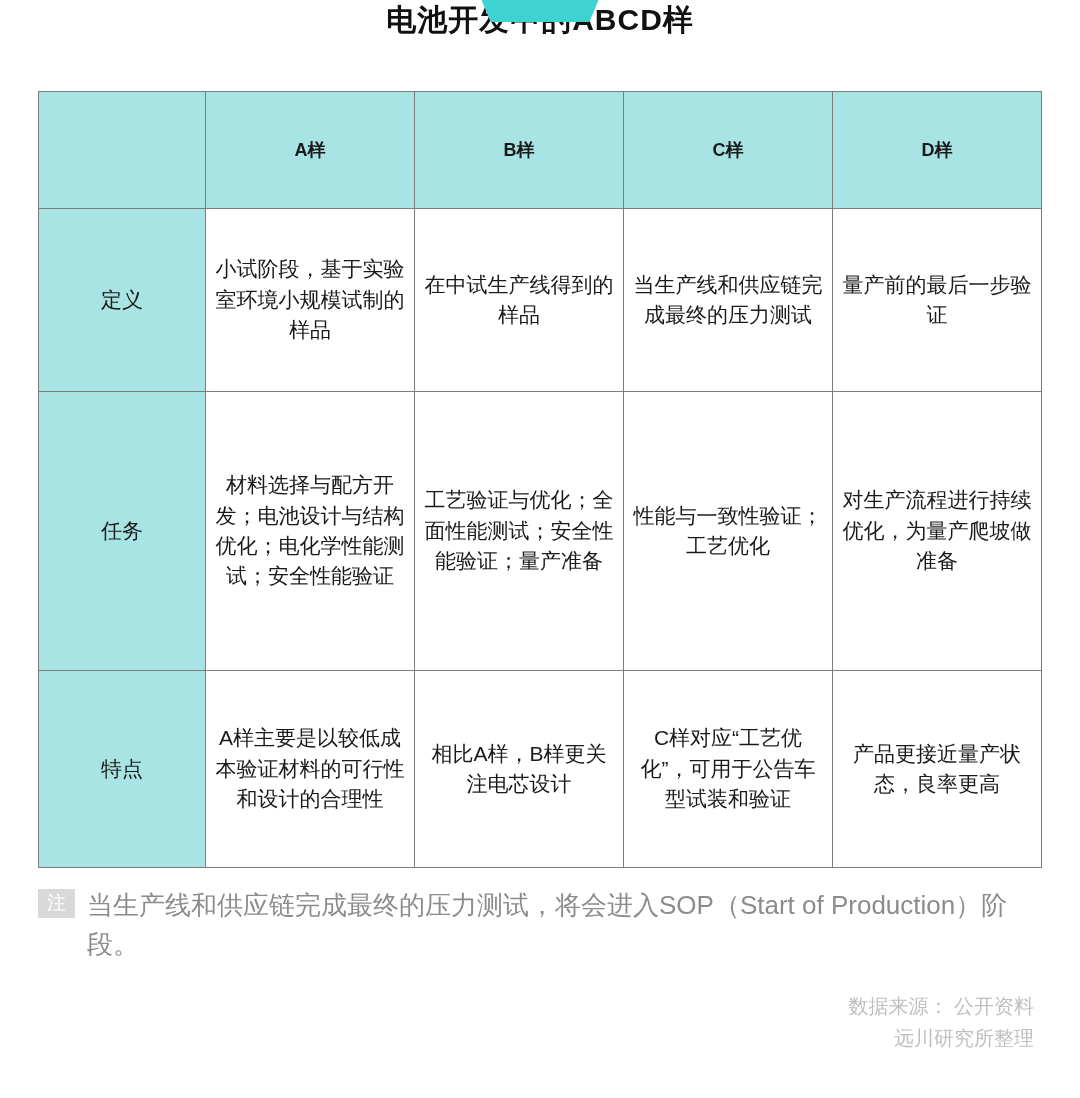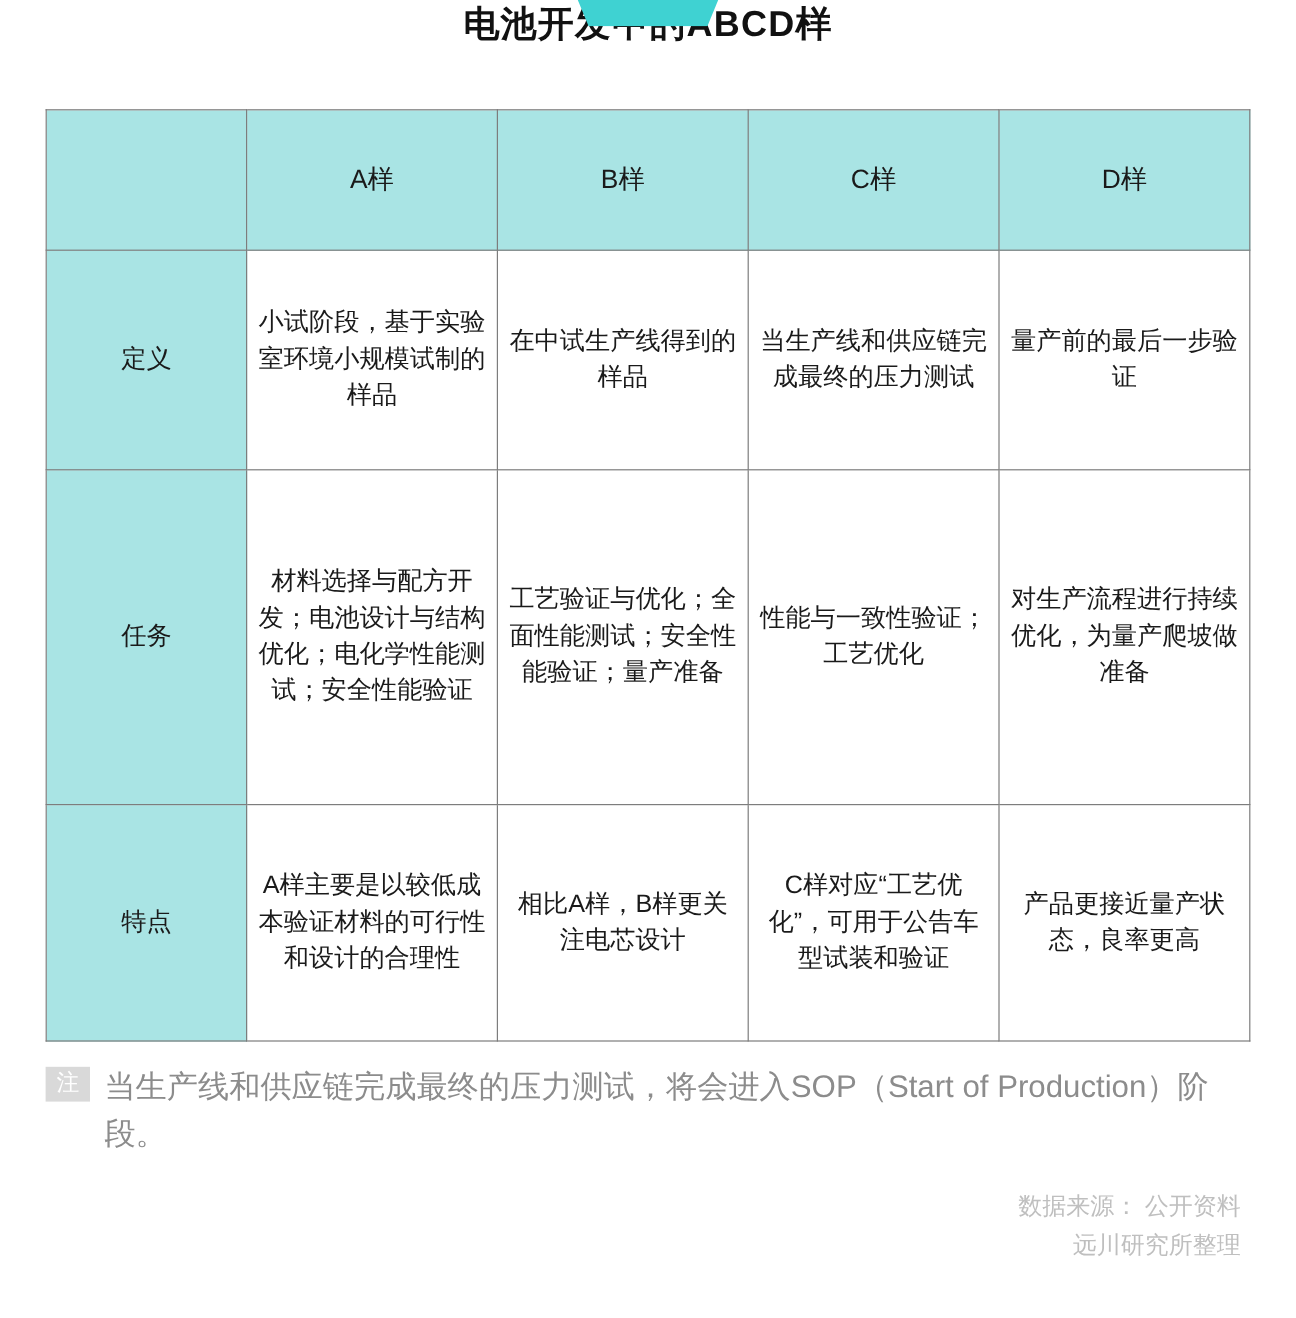--- a/index.html
+++ b/index.html
@@ -55,22 +55,22 @@
     text-align: center;
     font-size: 21px;
     line-height: 1.45;
     padding: 10px 8px;
     color: #1a1a1a;
     font-weight: normal;
   }
   table.abcd th {
     background: #a9e4e4;
     height: 96px;
-    font-weight: normal;
-    font-size: 22px;
+    font-weight: bold;
+    font-size: 18px;
   }
   table.abcd th.corner {
     width: 150px;
   }
   td.rowhead {
     background: #a9e4e4;
     font-weight: bold;
     font-size: 23px;
     width: 150px;
     margin-left: 26px;

